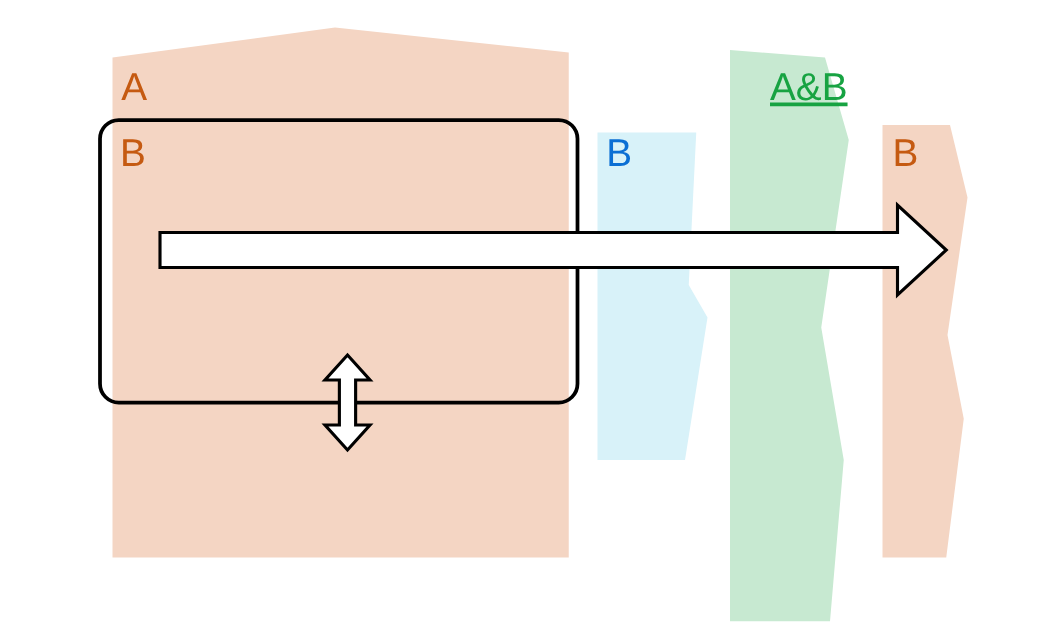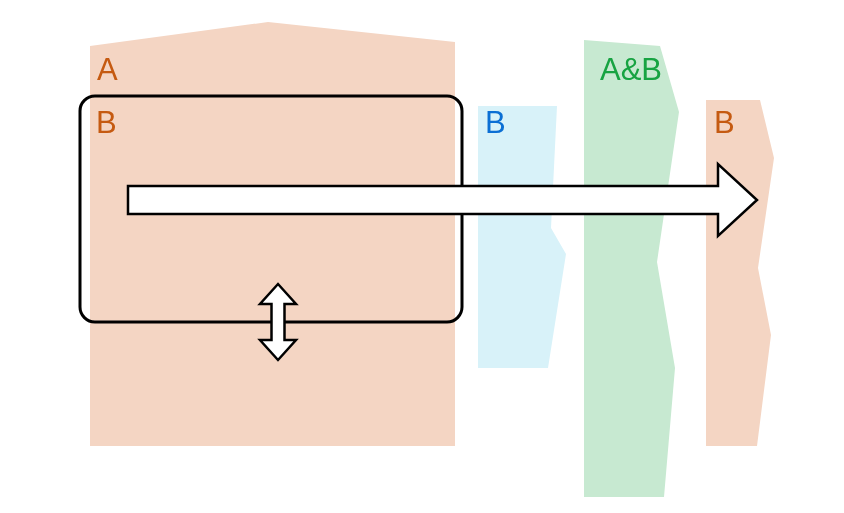--- a/index.html
+++ b/index.html
@@ -66,17 +66,17 @@
 
     <polygon class="outlined-arrow" points="278,284 296,304 284.5,304 284.5,340 296,340 278,360 260,340 271.5,340 271.5,304 260,304" fill="#FFFFFF"></polygon>
   </svg>
 
   <span class="lbl lbl-orange" style="left:97px; top:54px;">A</span>
 
   <span class="lbl lbl-orange" style="left:96px; top:107px;">B</span>
 
   <span class="lbl lbl-blue" style="left:485px; top:107px;">B</span>
 
-  <span class="lbl lbl-green" style="left:600px; top:54px;">A&amp;B</span>
+  <span class="lbl lbl-green" style="left:616px; top:54px;text-decoration:underline;">A&amp;B</span>
 
   <span class="lbl lbl-orange" style="left:714px; top:107px;">B</span>
 
 </div>
 
 </body></html>

